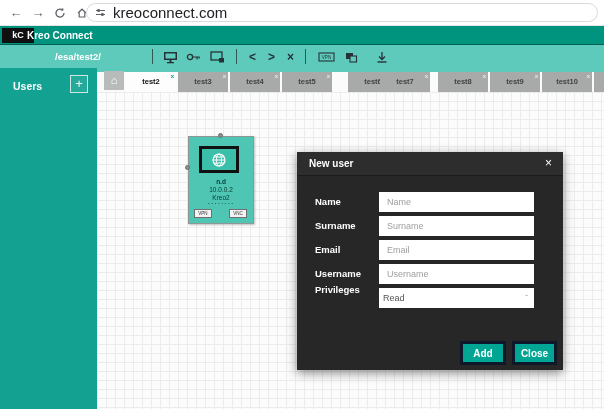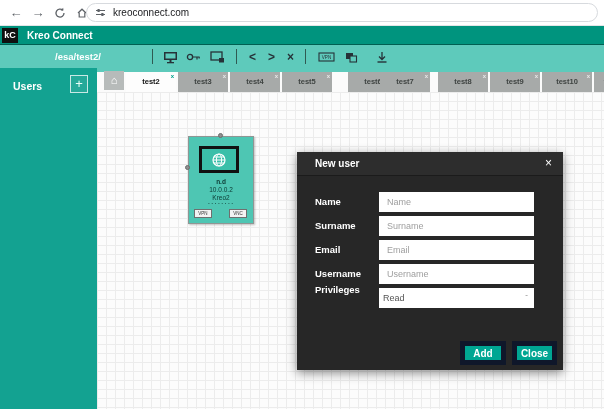--- a/index.html
+++ b/index.html
@@ -3,25 +3,25 @@
 <meta charset="utf-8">
 <style>
   * { margin:0; padding:0; box-sizing:border-box; }
   html,body { width:604px; height:409px; overflow:hidden; font-family:"Liberation Sans", sans-serif; background:#fff; }
   .abs { position:absolute; }
 
   
   #browser-bar { left:0; top:0; width:604px; height:26px; background:#ffffff; border-bottom:1px solid #e3e5e7; }
   .b-icon { top:5px; width:16px; height:16px; color:#5f6368; font-size:13px; line-height:16px; text-align:center; cursor:pointer; }
   #url-pill { left:86px; top:3px; width:512px; height:19px; border:1px solid #d7dade; border-radius:10px; background:#fff; display:flex; align-items:center; padding:0 8px; }
-  #url-text { font-size:10px; color:#202124; margin-left:7px; }
+  #url-text { font-size:15px; color:#202124; margin-left:7px; }
 
   
   #app-header { left:0; top:26px; width:604px; height:19px; background:#00947e; border-bottom:1px solid rgba(0,0,0,.35); }
-  #logo { left:2px; top:28px; width:16px; height:15px; background:#101010; color:#fff; font-weight:bold; font-size:9px; text-align:center; line-height:15px; }
+  #logo { left:2px; top:28px; width:32px; height:15px; background:#101010; color:#fff; font-weight:bold; font-size:9px; text-align:center; line-height:15px; }
   #app-title { left:27px; top:30px; color:#fff; font-weight:bold; font-size:10px; }
 
   
   #toolbar { left:0; top:45px; width:604px; height:23px; background:#5ecabb; }
   #path { left:55px; top:51px; color:#fff; font-weight:bold; font-size:9.5px; }
   .t-sep { top:49px; width:1px; height:15px; background:#20342f; opacity:.75; }
   .t-icon { top:51px; color:#263238; font-size:11px; line-height:12px; cursor:pointer; }
   .t-glyph { top:50px; color:#263238; font-size:12px; font-weight:bold; cursor:pointer; }
   .t-icon svg { display:block; }
 
@@ -52,28 +52,28 @@
   .node-line { left:188px; width:66px; text-align:center; color:#0c3a33; }
   #node-title { top:178px; font-size:6.5px; font-weight:bold; }
   #node-ip { top:186px; font-size:6.5px; }
   #node-name { top:194px; font-size:6.5px; }
   #node-pass { top:200px; font-size:7px; letter-spacing:1px; }
   .node-btn { top:209px; width:18px; height:9px; background:#f3f3f3; border:1px solid #6f6f6f; font-size:4.5px; color:#333; text-align:center; line-height:8px; cursor:pointer; }
 
   
   #modal { left:297px; top:152px; width:266px; height:218px; background:#272727; box-shadow:0 3px 10px rgba(0,0,0,.45); }
   #modal-titlebar { left:297px; top:152px; width:266px; height:24px; background:#2d2d2d; border-bottom:1px solid #1b1b1b; }
-  #modal-title { left:309px; top:158px; color:#fff; font-weight:bold; font-size:10px;margin-left:6px; }
+  #modal-title { left:309px; top:158px; color:#fff; font-weight:bold; font-size:10px; }
   #modal-x { left:545px; top:156px; color:#fff; font-size:12px; cursor:pointer; }
   .f-label { left:315px; color:#fff; font-weight:bold; font-size:9.5px; }
   .f-input { left:379px; width:155px; height:20px; border:none; background:#fff; font-size:9px; padding:0 8px; color:#222; font-family:"Liberation Sans",sans-serif; }
   .f-input::placeholder { color:#9e9e9e; }
   #priv-select { left:379px; width:155px; height:20px; background:#fff; font-size:9px; color:#555; line-height:20px; padding:0 4px; cursor:pointer; }
   #priv-chevron { position:absolute; right:6px; top:0; color:#888; font-size:8px; }
-  .m-btn { top:341px; height:24px; background:#00a693; border:5px solid #0f172a; color:#fff; font-weight:bold; font-size:10px; cursor:pointer; font-family:"Liberation Sans",sans-serif; }
+  .m-btn { top:341px; height:24px; background:#00a693; border:3px solid #0f172a; color:#fff; font-weight:bold; font-size:10px; cursor:pointer; font-family:"Liberation Sans",sans-serif; }
   #btn-add { left:460px; width:46px; }
   #btn-close { left:512px; width:45px;text-align:center; }
 </style>
 </head>
 <body>
 
 <div class="abs" id="browser-bar">
   <div class="abs b-icon" style="left:8px">←</div>
   <div class="abs b-icon" style="left:30px">→</div>
   <div class="abs b-icon" style="left:52px">

